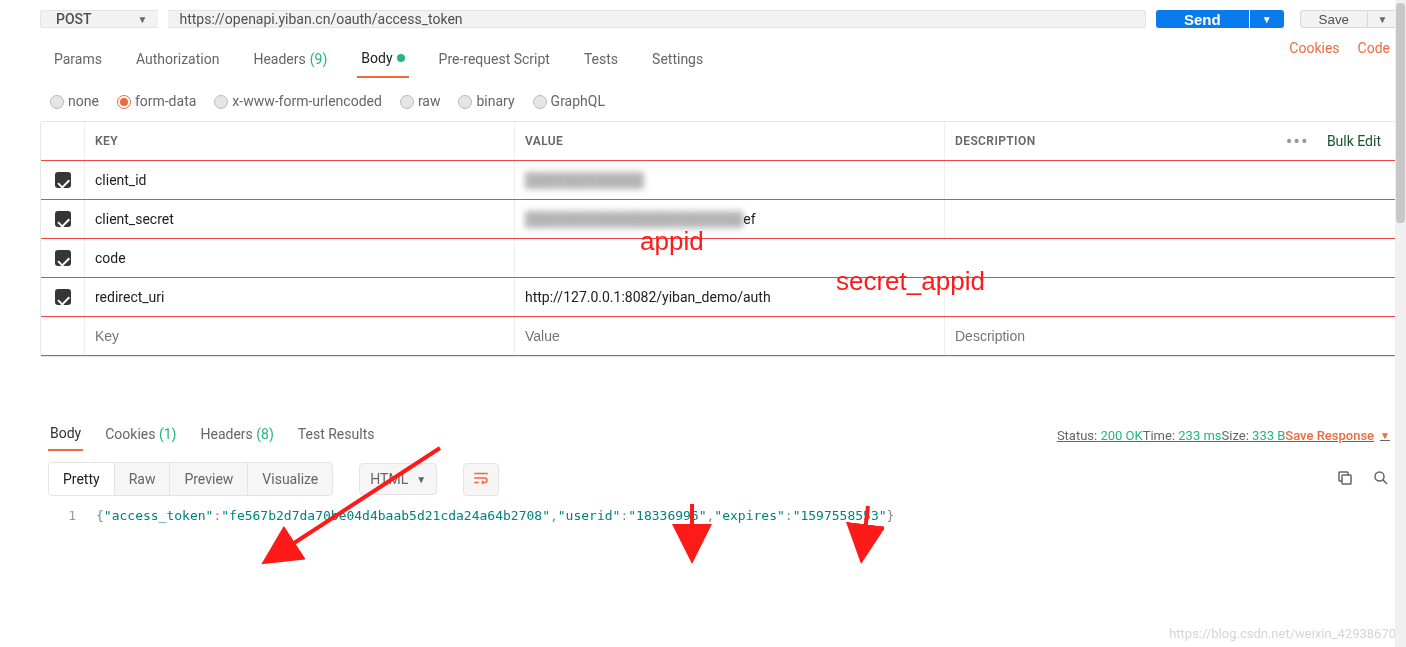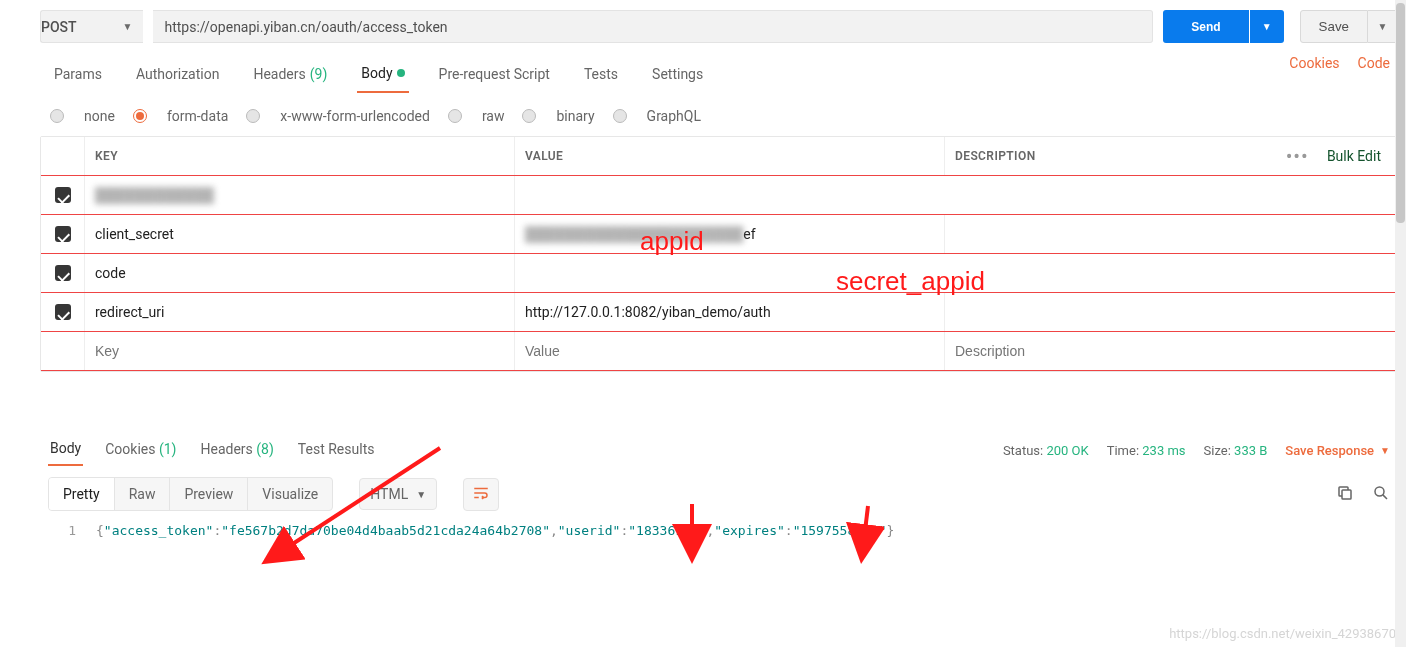--- a/index.html
+++ b/index.html
@@ -1,42 +1,42 @@
 <!DOCTYPE html>
 <html><head>
 <meta charset="utf-8">
 <style>
   * { box-sizing: border-box; margin: 0; padding: 0; }
   body { font-family: -apple-system, BlinkMacSystemFont, "Segoe UI", Roboto, Arial, sans-serif; font-size: 14px; color: #212121; background: #fff; width: 1406px; height: 647px; position: relative; overflow: hidden; }
   .wrap { position: absolute; left: 40px; top: 0; right: 8px; bottom: 0; display: flex; flex-direction: column; }
 
   
   .urlrow { display: flex; gap: 10px; padding: 10px 0 6px; align-items: stretch; }
-  .methodbox { display: flex; align-items: center; background: #f2f2f2; border: 1px solid #e3e3e3; border-right: none; border-radius: 3px 0 0 3px; padding: 0 10px 0 0; font-weight: 500; color: #505050; position: relative; cursor: pointer; }
+  .methodbox { display: flex; align-items: center; background: #f2f2f2; border: 1px solid #e3e3e3; border-right: none; border-radius: 3px 0 0 3px; padding: 0 10px 0 15px; font-weight: 500; color: #505050; position: relative; cursor: pointer; }
   .methodbox .caret { margin-left: 46px; font-size: 10px; color: #6b6b6b; }
   .urlinput { flex: 1; border: 1px solid #e3e3e3; background: #f2f2f2; padding: 0 12px; font-size: 14px; color: #505050; display: flex; align-items: center; border-left: none; border-radius: 0 3px 3px 0; }
   .sendgrp { display: flex; }
-  .send { background: #097bed; color: #fff; border: none; padding: 0 28px; font-size: 12px; font-weight: 600; border-radius: 3px 0 0 3px; cursor: pointer; display:flex;align-items:center;}
+  .send { background: #097bed; color: #fff; border: none; padding: 0 28px; font-size: 15px; font-weight: 600; border-radius: 3px 0 0 3px; cursor: pointer; display:flex;align-items:center;}
   .send-dd { background: #097bed; color: #fff; border: none; width: 34px; border-radius: 0 3px 3px 0; margin-left: 1px; cursor: pointer; font-size:10px;display:flex;align-items:center;justify-content:center;}
   .savegrp { display: flex; }
-  .save { background: #f2f2f2; border: 1px solid #d9d9d9; padding: 8px 18px; color: #505050; font-weight: 500; border-radius: 3px 0 0 3px; cursor: pointer; display:flex;align-items:center;margin-left:6px;}
+  .save { background: #f2f2f2; border: 1px solid #d9d9d9; padding: 0 18px; color: #505050; font-weight: 500; border-radius: 3px 0 0 3px; cursor: pointer; display:flex;align-items:center;margin-left:6px;}
   .save-dd { background: #f2f2f2; border: 1px solid #d9d9d9; border-left:none; width: 30px; border-radius: 0 3px 3px 0; cursor: pointer; font-size:10px;display:flex;align-items:center;justify-content:center;color:#6b6b6b;}
 
   
   .reqtabs { display: flex; align-items: center; padding: 10px 10px 0; gap: 26px; border-bottom: 0; position:relative;}
   .reqtabs .t { padding: 6px 4px 10px; color: #666; cursor: pointer; font-size: 14px; display:flex;align-items:center;gap:4px;}
   .reqtabs .t.active { color: #212121; border-bottom: 2px solid #ed6b3d; margin-bottom:-1px;}
   .reqtabs .cnt { color: #26b47f; }
   .reqtabs .dot { width: 8px; height: 8px; border-radius: 50%; background: #26b47f; display:inline-block;}
   .reqtabs .rightlinks { position:absolute; right:8px; top:6px; display:flex; gap:18px;}
   .reqtabs .rightlinks span{color:#ed6b3d;cursor:pointer;}
 
   
   .radios { display: flex; align-items: center; gap: 18px; padding: 16px 10px 12px; color:#666;}
-  .radio { display: flex; align-items: center; gap: 20px; cursor: pointer; }
+  .radio { display: flex; align-items: flex-end; gap: 4px; cursor: pointer; }
   .rcirc { width: 14px; height: 14px; border: 1px solid #bbb; border-radius: 50%; background:#e5e5e5; position:relative;}
   .rcirc.on { border-color: #ed6b3d; background: #fff; }
   .rcirc.on::after{content:"";position:absolute;left:2px;top:2px;width:8px;height:8px;border-radius:50%;background:#ed6b3d;}
 
   
   .ptable { border: 1px solid #e7e7e7; border-radius:2px; }
   .prow { display: grid; grid-template-columns: 44px 430px 430px 1fr; border-bottom: 1px solid #ef4444; min-height: 38px; align-items: center; }
   .prow.head { background: #fff; color: #666; font-weight: 600; font-size: 12px; letter-spacing: .4px; }
   .prow > div { padding: 8px 10px; border-right: 1px solid #eee; min-height: 38px; display:flex;align-items:center;}
   .prow > div:last-child { border-right:none;}
@@ -49,21 +49,21 @@
   .blurval{ filter: blur(3px); opacity: .55; color:#777;}
 
   
   .annot { position:absolute; color:#ff1a1a; font-size:26px; pointer-events:none; font-family:"Arial";}
 
   
   .respbar { display:flex; align-items:center; padding: 16px 8px 0; gap:20px; border-top: 0; margin-top: 48px;}
   .respbar .rtab { color:#666; padding:4px 2px 8px; cursor:pointer;}
   .respbar .rtab.active{ color:#313131; border-bottom:2px solid #ed6b3d; margin-bottom:-1px; }
   .respbar .rtab .cnt{color:#26b47f;}
-  .respmeta{ margin-left:auto; display:flex; gap:18px; color:#666; font-size:13px;}
+  .respmeta{ margin-left:auto; display:flex; color:#666; font-size:13px;text-decoration:underline;}
   .respmeta .g{color:#26b47f;}
   .respmeta .savelink{color:#ed6b3d;font-weight:500;cursor:pointer;display:flex;align-items:center;gap:6px;}
 
   .viewrow{display:flex;align-items:center;gap:16px;padding:12px 8px 4px;}
   .btngrp{display:flex;border:1px solid #e4e4e4;border-radius:4px;overflow:hidden;background:#f6f6f6;}
   .btngrp .vb{padding:8px 14px;color:#666;cursor:pointer;border-right:1px solid #e4e4e4;}
   .btngrp .vb:last-child{border-right:none;}
   .btngrp .vb.active{background:#fff;color:#212121;}
   .fmtsel{margin-left:10px;display:flex;align-items:center;gap:8px;border:1px solid #e4e4e4;background:#f6f6f6;padding:7px 10px;border-radius:4px;color:#666;cursor:pointer;}
   .wrapbtn{margin-left:10px;border:1px solid #e4e4e4;background:#f6f6f6;padding:5px 8px;border-radius:4px;cursor:pointer;}
@@ -174,20 +174,21 @@
     </div>
     <div class="hdract">
       <span class="ellips">•••</span>
       <span class="bulk">Bulk Edit</span>
     </div>
 
     <div class="prow">
       <div>
           <span class="chk"></span>
         </div>
+      <div>client_id</div>
       <div>
           <span class="blurval">████████████</span>
         </div>
       <div></div>
     </div>
     <div class="prow">
       <div>
           <span class="chk"></span>
         </div>
       <div>client_secret</div>

